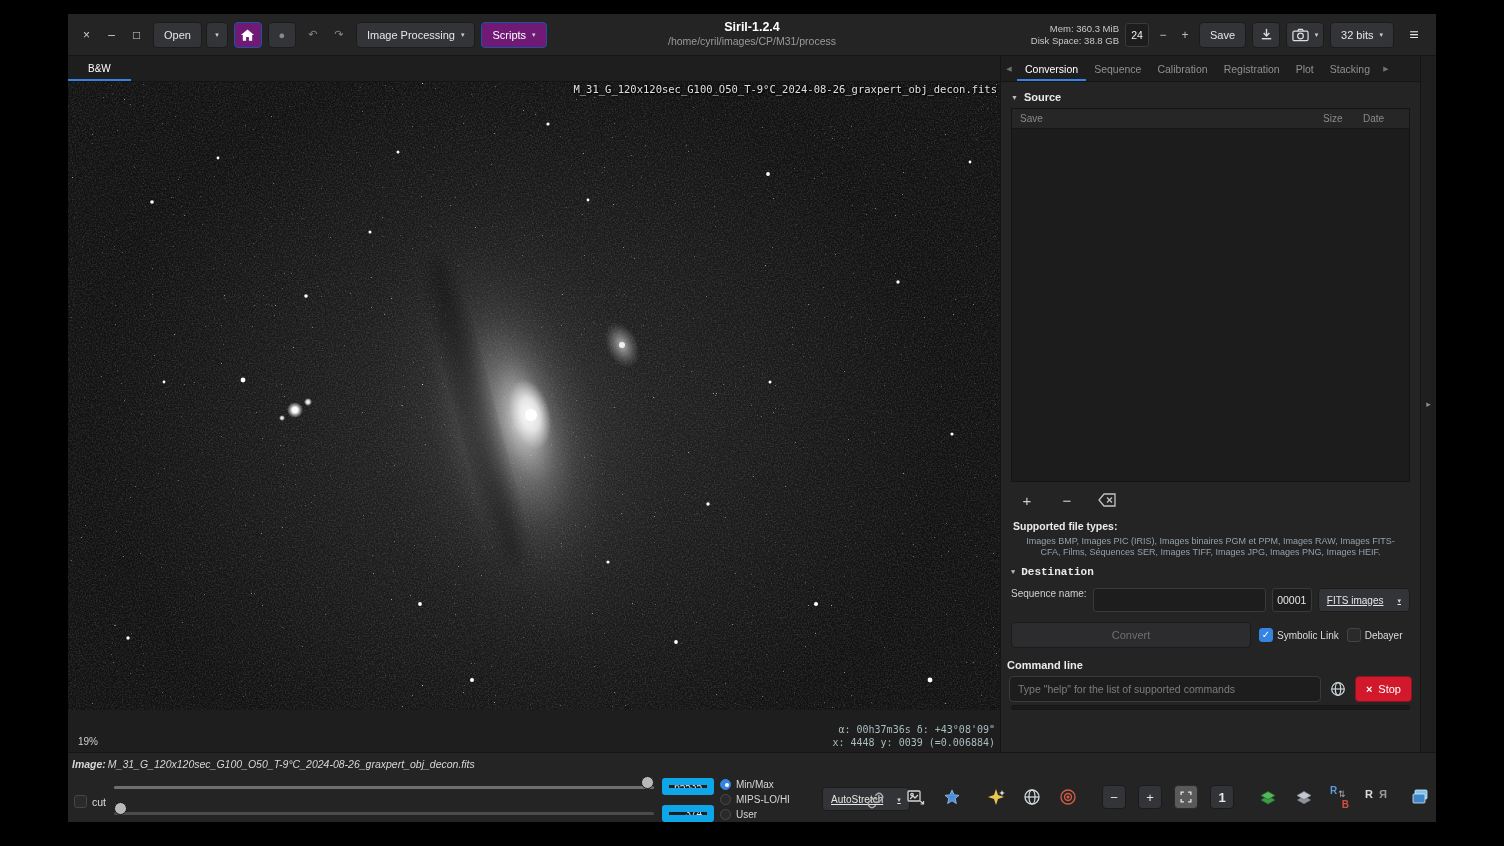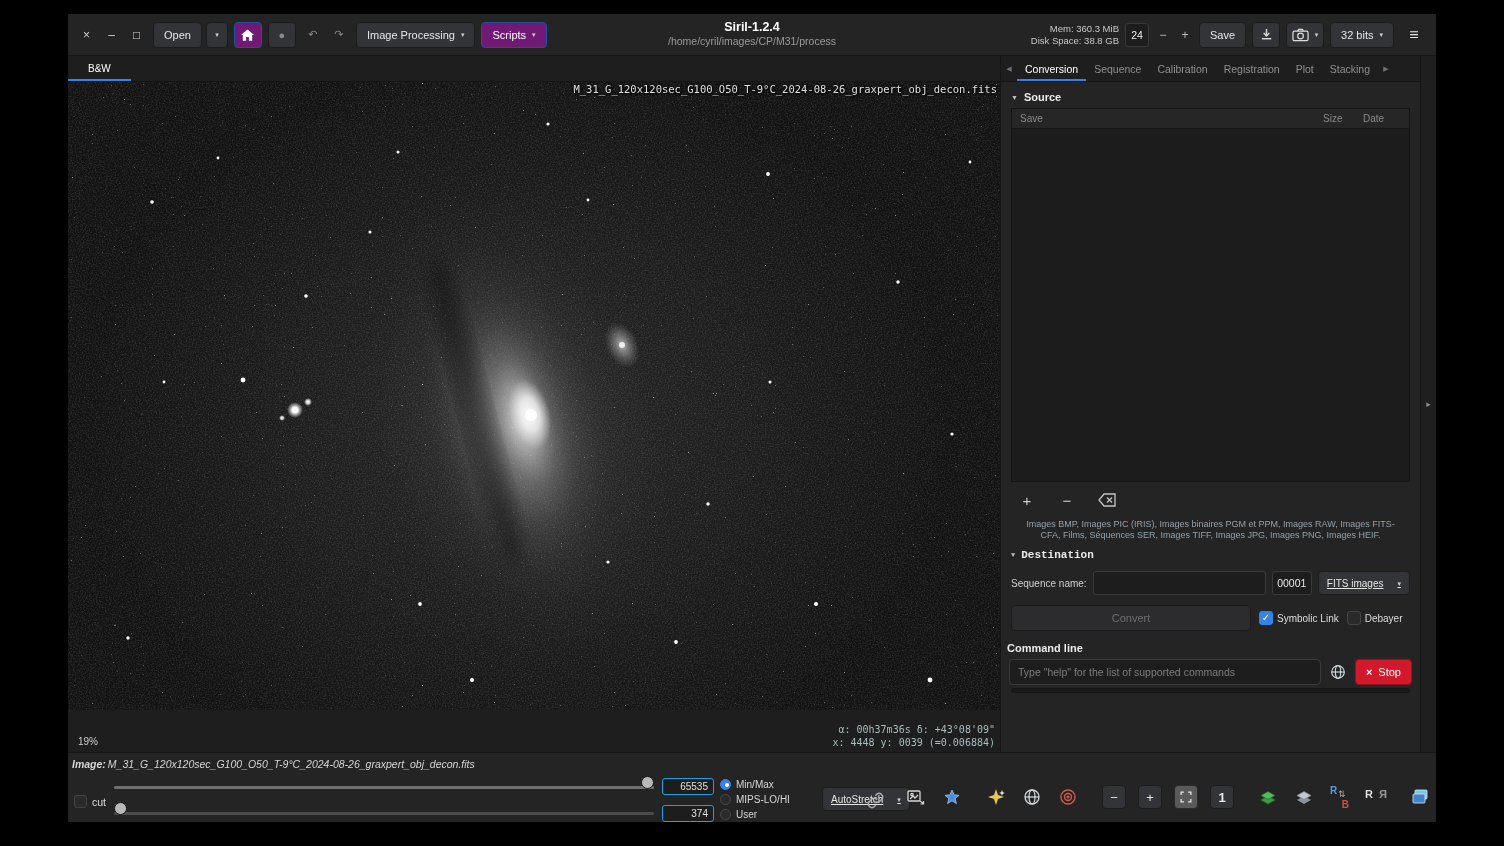--- a/index.html
+++ b/index.html
@@ -54,21 +54,21 @@
   .filelist { margin:0 10px; height:374px; background:#1c1c1c; border:1px solid #141414; display:flex; flex-direction:column; }
   .filelist-header { display:flex; height:20px; background:#262626; border-bottom:1px solid #161616; color:#8a8a8a; font-size:10px; align-items:center; }
   .fl-col-name { flex:1; padding-left:8px; }
   .fl-col-size { width:40px; }
   .fl-col-date { width:46px; }
   .filelist-body { flex:1; }
   .listbtns { display:flex; gap:16px; padding:8px 14px 6px; align-items:center; }
   .listbtn { width:24px; height:20px; display:flex; align-items:center; justify-content:center; color:#cfcfcf; font-size:15px; }
   .supported-title { font-weight:bold; font-size:10.5px; color:#eaeaea; padding:4px 12px 1px; }
   .supported-text { color:#93a1ab; font-size:9px; line-height:11px; padding:3px 24px 2px; text-align:center; }
-  .seqrow { display:flex; align-items:center; gap:6px; padding:5px 10px 4px; }
+  .seqrow { display:flex; gap:6px; padding:5px 10px 4px; }
   .seqlabel { color:#cfcfcf; font-size:10px; white-space:nowrap; }
   .entry { background:#1d1d1d; border:1px solid #3a3a3a; border-radius:3px; color:#e6e6e6; height:24px; padding:0 6px; font-size:10.5px; }
   .seqname { flex:1; min-width:0; }
   .seqindex { width:40px; text-align:center; padding:0 2px; }
   .ddbtn { display:inline-flex; align-items:center; gap:14px; background:#333437; border:1px solid #1b1b1b; border-radius:4px; height:24px; padding:0 8px; font-size:10px; color:#e6e6e6; white-space:nowrap;text-decoration:underline; }
   .convrow { display:flex; align-items:center; gap:8px; padding:6px 10px 4px; }
   .convert-btn { flex:0 0 240px; height:26px; background:#2c2c2f; border:1px solid #1b1b1b; border-radius:4px; color:#6f6f6f; display:flex; align-items:center; justify-content:center; font-size:11px; }
   .chk { display:flex; align-items:center; gap:4px; font-size:10px; color:#dcdcdc; white-space:nowrap; }
   .chkbox { width:14px; height:14px; border-radius:3px; border:1px solid #454545; background:#2a2a2a; display:flex; align-items:center; justify-content:center; font-size:10px; color:#fff; line-height:1; }
   .chkbox.checked { background:#3584e4; border-color:#3584e4; }
@@ -87,21 +87,21 @@
   .imagerow { height:22px; display:flex; align-items:center; padding:0 4px; font-size:10.5px; font-style:italic; color:#d6d6d6; gap:2px; }
   .imagerow .lbl { font-weight:bold; }
   .ctrlrow { position:relative; height:48px; }
   .cutchk { position:absolute; left:6px; top:20px; display:flex; align-items:center; gap:5px; font-size:10.5px; color:#dcdcdc; }
   .chkbox.small { width:13px; height:13px; }
   .slider { position:absolute; height:13px; width:540px; left:46px; }
   .slider .track { position:absolute; left:0; right:0; top:5px; height:3px; background:#4b4b4b; border-radius:2px; }
   .slider .fill { position:absolute; left:0; top:0; height:3px; background:#6f6f6f; border-radius:2px; }
   .slider .handle { position:absolute; top:-5px; width:13px; height:13px; border-radius:50%; background:#b8b8b8; border:1px solid #191919; }
   .s1 { top:6px; } .s2 { top:32px; }
-  .slider-val { position:absolute; left:594px; width:52px; height:17px; background:#1d1d1d; border:1px solid #0ea5e9; border-radius:3px; color:#e0e0e0; font-size:10px; text-align:right; padding:0 5px; }
+  .slider-val { position:absolute; left:594px; width:52px; height:17px; background:#1d1d1d; border:7px solid #0ea5e9; border-radius:3px; color:#e0e0e0; font-size:10px; text-align:right; padding:0 5px; }
   .v1 { top:3px; } .v2 { top:30px; }
   .radios { position:absolute; left:652px; top:2px; display:flex; flex-direction:column; gap:1px; }
   .radio { display:flex; align-items:center; gap:5px; font-size:10px; color:#d6d6d6; height:14px; }
   .rdot { width:11px; height:11px; border-radius:50%; border:1px solid #4a4a4a; background:#2a2a2a; position:relative; flex:0 0 auto; }
   .radio.selected .rdot { background:#3584e4; border-color:#3584e4; }
   .radio.selected .rdot::after { content:""; position:absolute; left:3.5px; top:3.5px; width:4px; height:4px; border-radius:50%; background:#fff; }
   .stretchdd { position:absolute; left:754px; top:12px; height:24px; }
   .chainbtn { position:absolute; left:796px; top:14px; width:22px; height:22px; display:flex; align-items:center; justify-content:center; }
   .toolicons { position:absolute; left:836px; top:10px; display:flex; align-items:center; gap:12px; }
   .ticon { width:24px; height:24px; display:flex; align-items:center; justify-content:center; }
@@ -342,20 +342,21 @@
               <span>−</span>
             </button>
         <button class="listbtn">
           <svg width="18" height="14" viewBox="0 0 18 14" fill="none" stroke="#c4c4c4" stroke-width="1.3">
                 <path d="M6 1h11v12H6L1 7z"></path>
                 <path d="M9 4.5l5 5M14 4.5l-5 5"></path>
               </svg>
         </button>
       </div>
 
+      <div class="supported-title">Supported file types:</div>
       <div class="supported-text">Images BMP, Images PIC (IRIS), Images binaires PGM et PPM, Images RAW, Images FITS-CFA, Films, Séquences SER, Images TIFF, Images JPG, Images PNG, Images HEIF.</div>
 
       <div class="expander" style="padding-top:6px;font-family:Liberation Mono, monospace;">
         <span class="arrow">▼</span>
         <span>Destination</span>
       </div>
 
       <div class="seqrow">
         <span class="seqlabel">Sequence name:</span>
         <input class="entry seqname" value="" style="">

